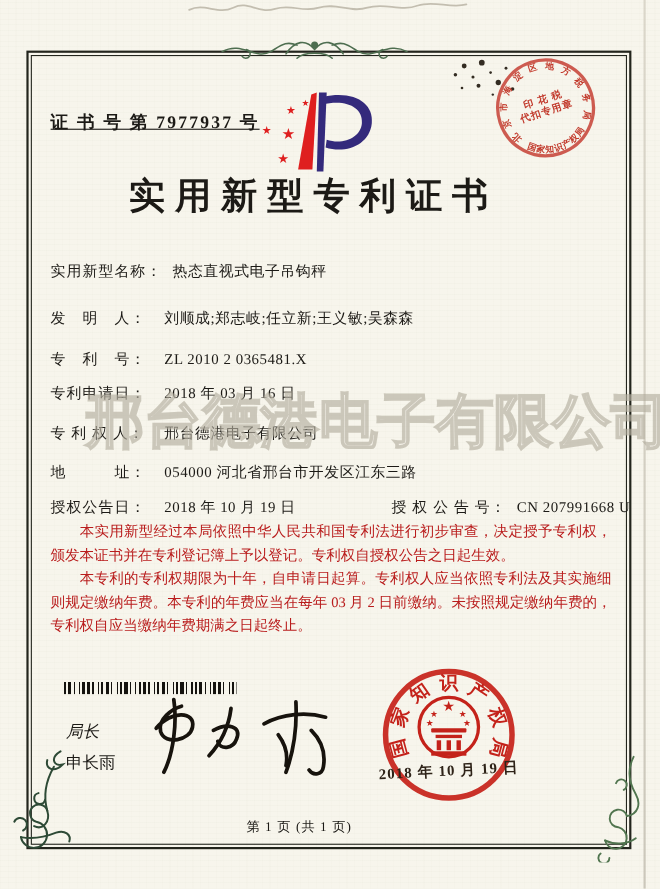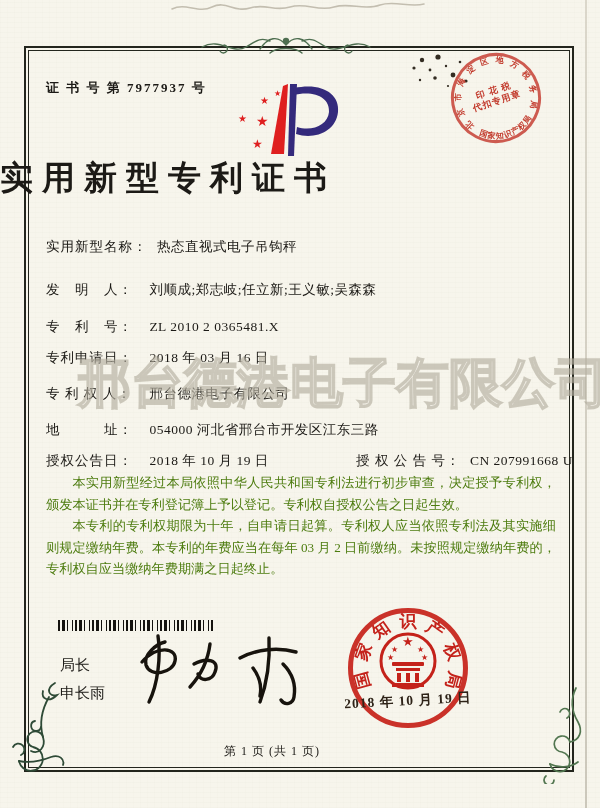--- a/index.html
+++ b/index.html
@@ -22,54 +22,54 @@
   }
   
   .frame{
     position:absolute;left:24px;top:46px;width:546px;height:722px;
     border:2.5px solid #23251d;z-index:1;
   }
   .frame-inner{
     position:absolute;inset:2px;border:1px solid #23251d;
   }
   .cert-no{
-    position:absolute;left:46px;top:79px;z-index:2;
-    font-size:13px;letter-spacing:2px;font-weight:600;
+    position:absolute;left:46px;top:101px;z-index:2;
+    font-size:16px;letter-spacing:2px;font-weight:600;text-decoration:underline;
   }
   .logo{position:absolute;left:230px;top:66px;z-index:2;}
   .title{
     position:absolute;left:0;right:30px;top:156px;z-index:2;
-    font-size:33px;font-weight:bold;letter-spacing:9px;
+    text-align:center;font-size:33px;font-weight:bold;letter-spacing:9px;
   }
   .fields{position:absolute;left:46px;top:0;z-index:2;width:510px;}
   .frow{position:absolute;left:0;font-size:13.5px;white-space:nowrap;}
   .frow .lab{font-weight:400;letter-spacing:1px;display:inline-block;min-width:94px;}
   .frow .val{margin-left:6px;letter-spacing:.5px;margin-top:16px;}
   .grant-no{position:absolute;left:310px;top:0;}
   .watermark{
     position:absolute;left:78px;top:348px;z-index:3;width:520px;
     font-size:53px;font-weight:bold;letter-spacing:0px;white-space:nowrap;
     color:rgba(235,232,222,0.25);
     -webkit-text-stroke:1.6px rgba(170,164,148,0.55);
     pointer-events:none;
   }
   .body-text{
     position:absolute;left:46px;top:472px;width:510px;z-index:2;
-    font-size:13.2px;line-height:1.63;text-align:justify;color:#4d7c0f;
+    font-size:13.2px;line-height:1.63;text-align:justify;color:#b91c1c;
   }
   .body-text p{margin:0;text-indent:2em;}
   .barcode{
     position:absolute;left:58px;top:620px;width:157px;height:11px;z-index:2;
     background:repeating-linear-gradient(90deg,
       #15130f 0 2px, transparent 2px 4px,
       #15130f 4px 7px, transparent 7px 9px,
       #15130f 9px 10px, transparent 10px 14px,
       #15130f 14px 15px, transparent 15px 17px);
   }
-  .sig-title{position:absolute;left:60px;top:656px;font-size:15px;z-index:2;font-family:"Liberation Sans",sans-serif;}
+  .sig-title{position:absolute;left:60px;top:656px;font-size:15px;z-index:2;font-family:"Liberation Sans",sans-serif;font-style:italic;}
   .sig-name{position:absolute;left:60px;top:684px;font-size:15px;z-index:2;font-family:"Liberation Sans",sans-serif;}
   .signature-svg{position:absolute;left:122px;top:632px;z-index:2;}
   .footer-page{position:absolute;left:224px;top:743px;font-size:12px;z-index:2;letter-spacing:1px;}
 
   
   .seal{
     position:absolute;left:346px;top:606px;width:124px;height:124px;z-index:4;
   }
   .seal .ring{
     position:absolute;inset:2px;border-radius:50%;

